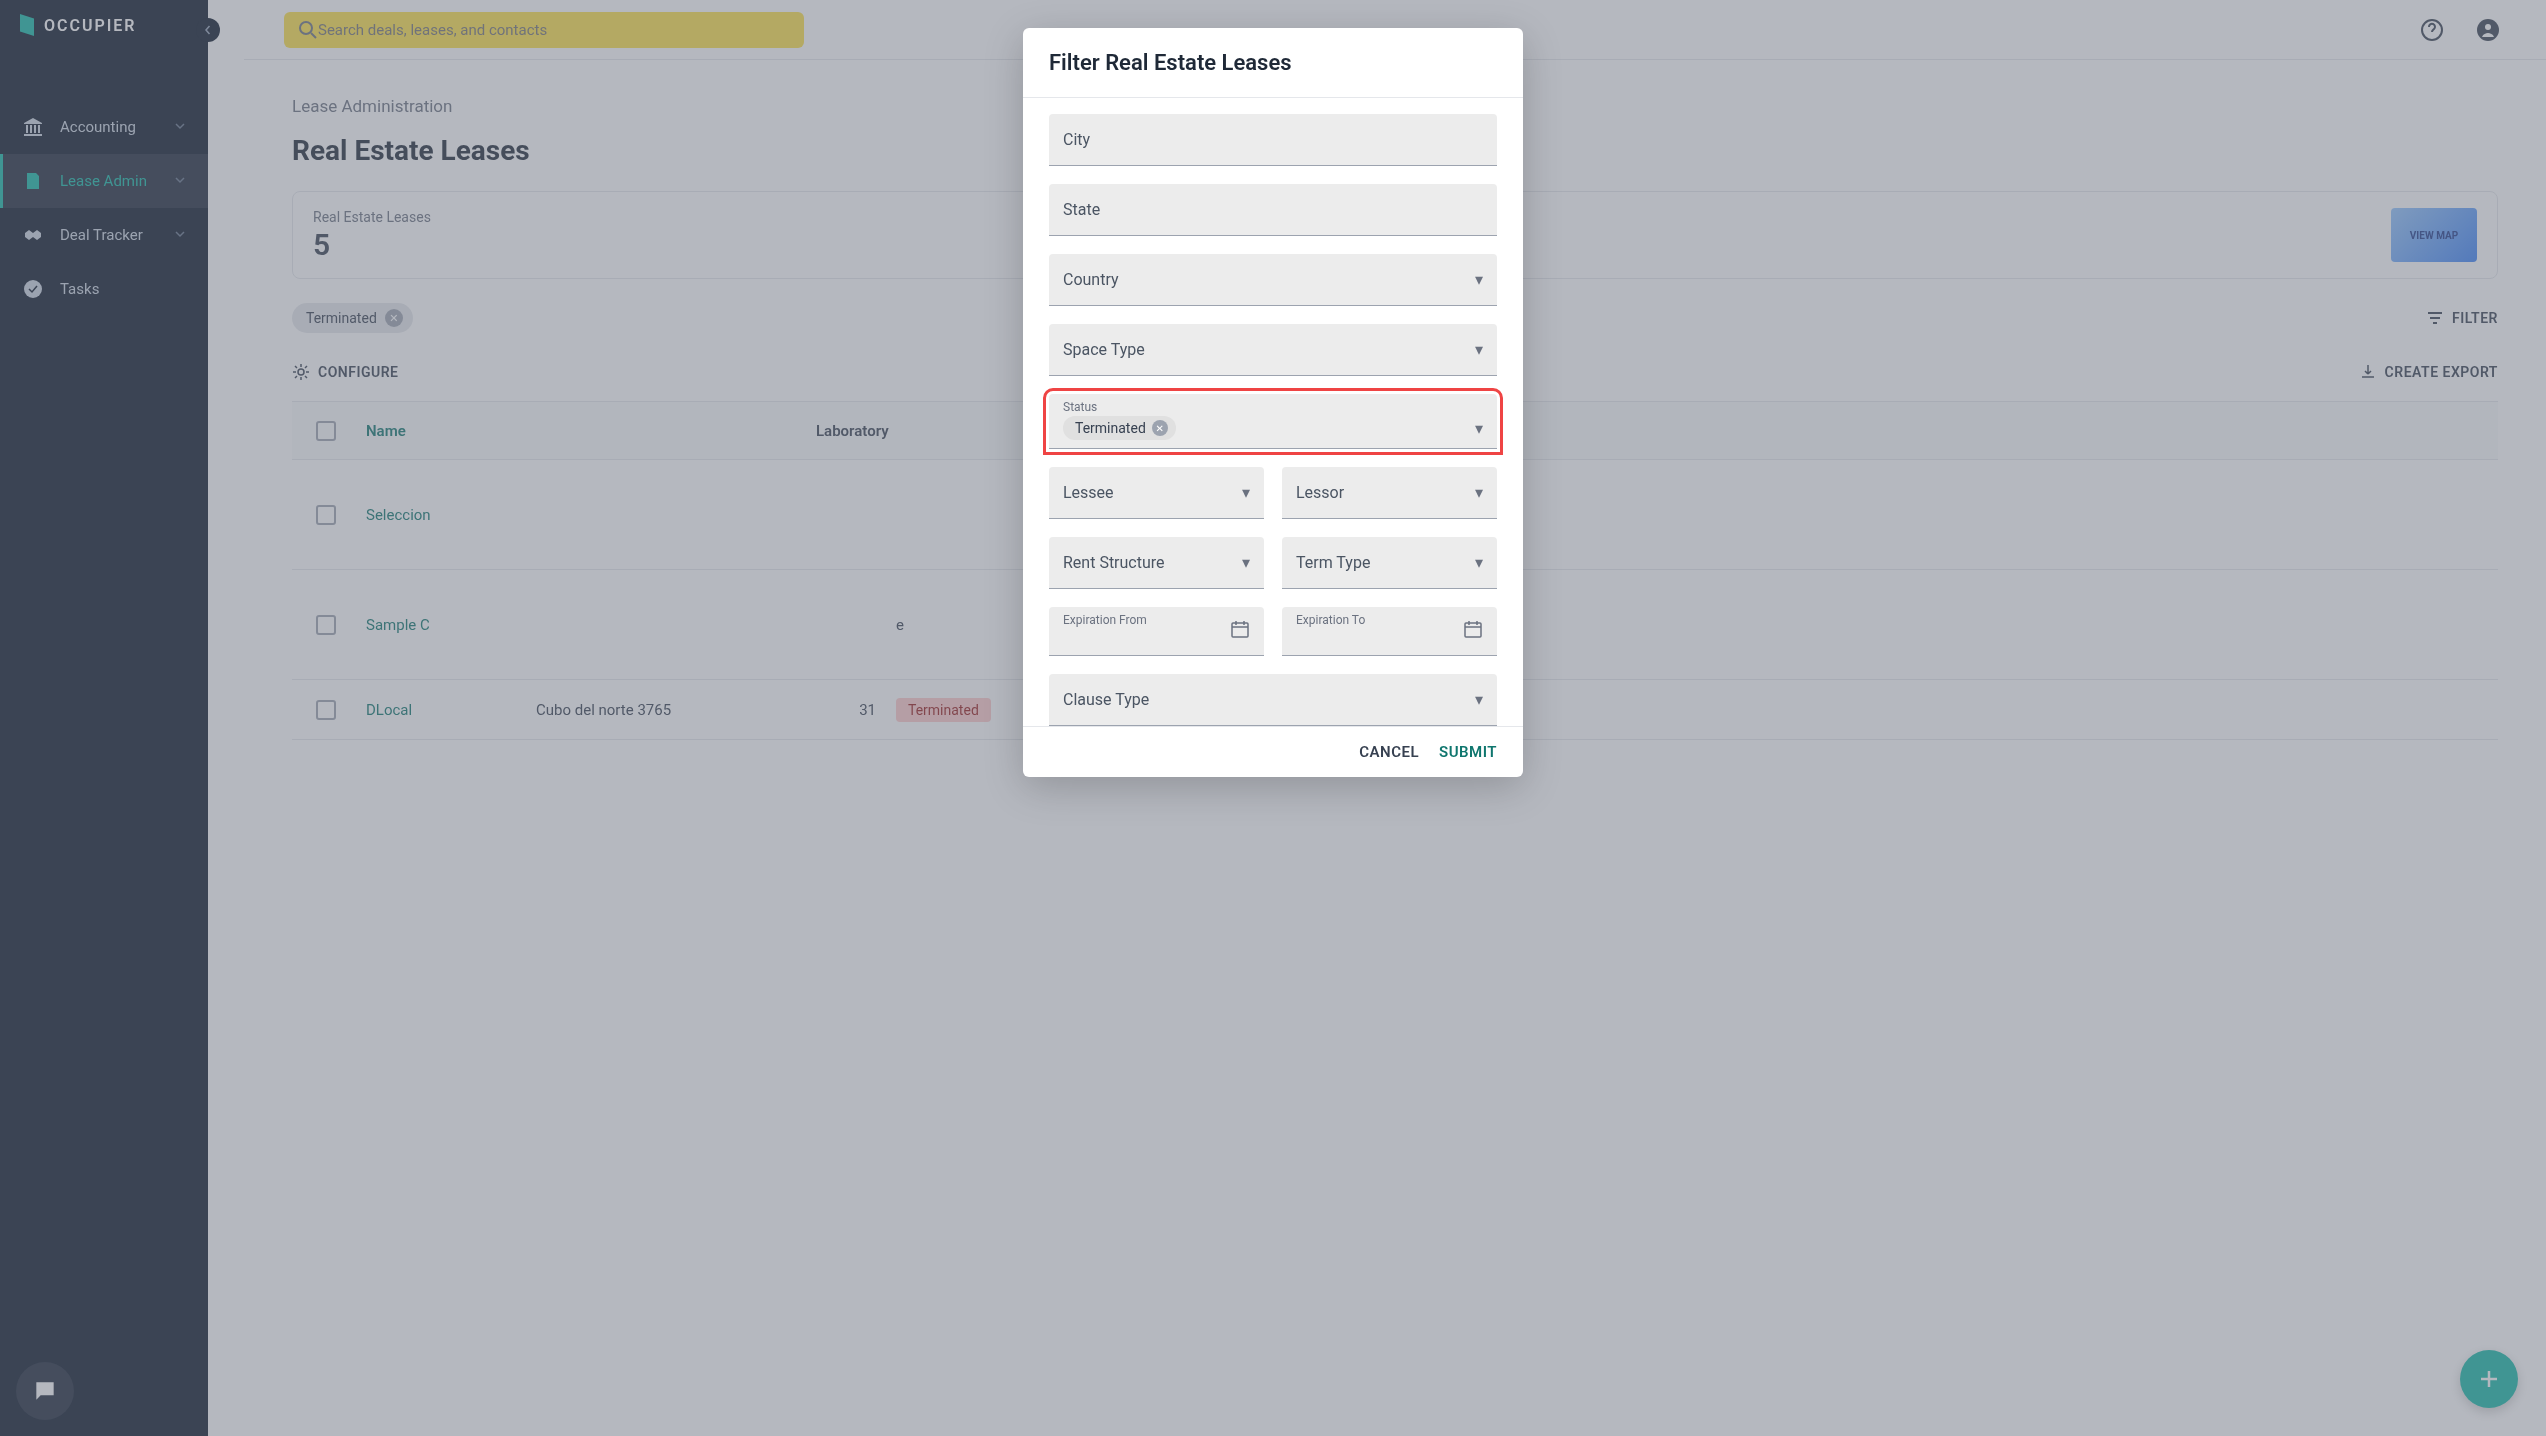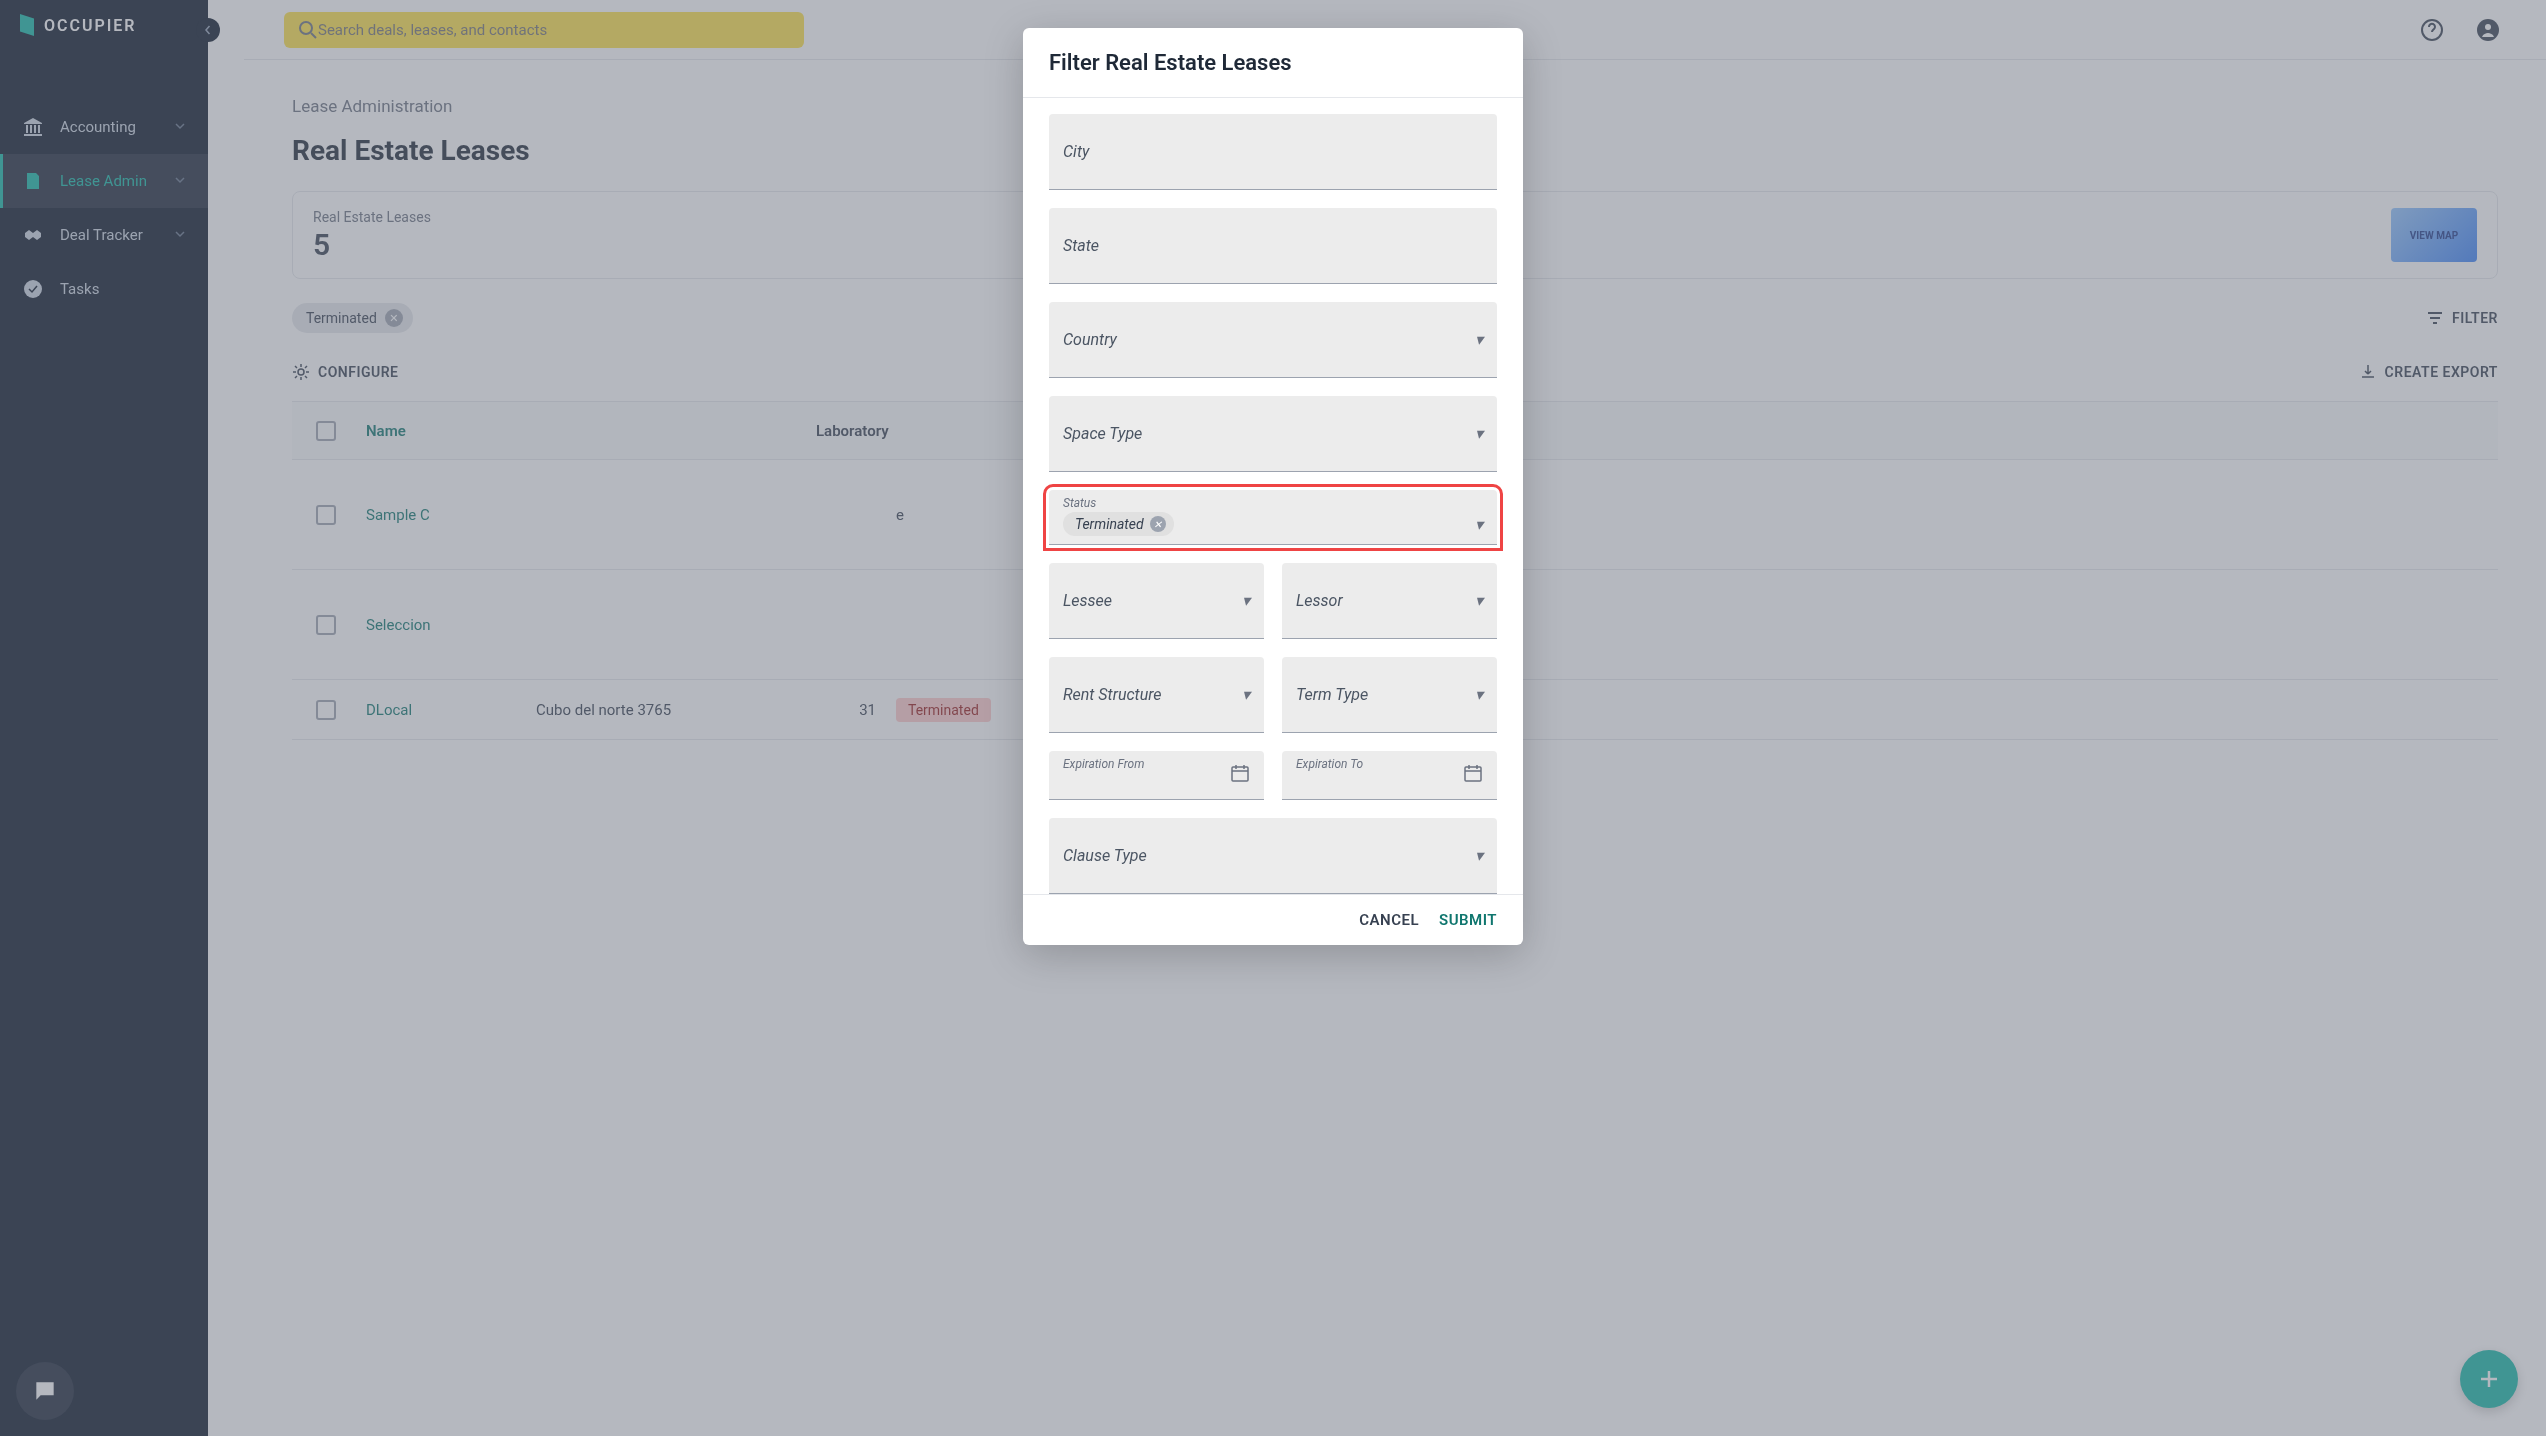--- a/index.html
+++ b/index.html
@@ -68,21 +68,21 @@
 
 .overlay { position: fixed; inset: 0; background: rgba(107,114,128,0.5); z-index: 50; display:flex;align-items:flex-start;justify-content:center; }
 .modal { background:#fff; width: 500px; margin-top: 28px; border-radius: 6px; box-shadow: 0 10px 40px rgba(0,0,0,0.2); display:flex;flex-direction:column;max-height: calc(100vh - 56px); }
 .modal-header { padding: 22px 26px; font-size: 22px; font-weight: 600; color:#1f2937; border-bottom: 1px solid #e5e7eb; }
 .modal-body { padding: 16px 26px 0; overflow-y: auto; flex: 1; }
 .modal-footer { padding: 16px 26px; display:flex;justify-content:flex-end;gap:20px; border-top: 1px solid #e5e7eb; }
 .modal-footer button { border:none;background:none;font-size:15px;font-weight:600;cursor:pointer;letter-spacing:0.5px; }
 .btn-cancel { color:#374151; }
 .btn-submit { color:#0f766e; }
 
-.field { background:#ececec; border-bottom: 1px solid #9ca3af; border-radius: 4px 4px 0 0; padding: 28px 14px; margin-bottom: 18px; position: relative; color:#4b5563; font-size: 16px; font-style: italic; }
+.field { background:#ececec; border-bottom: 1px solid #9ca3af; border-radius: 4px 4px 0 0; padding: 16px 14px; margin-bottom: 18px; position: relative; color:#4b5563; font-size: 16px; }
 .field.select { display:flex;align-items:center;justify-content:space-between; }
 .field-row { display:flex; gap:18px; }
 .field-row .field { flex:1; }
 .field.highlighted { outline: 3px solid #ef4444; outline-offset: 3px; }
 .field-mini-label { position:absolute; top:6px; left:14px; font-size:12px; color:#6b7280; }
 .field.has-chip { padding-top: 22px; padding-bottom: 8px; }
 .field-chip { background:#e0e0e0;border-radius:14px;padding:4px 8px 4px 12px;display:inline-flex;align-items:center;gap:6px;font-size:14px;color:#374151; }
 .field-chip-x { width:16px;height:16px;background:#9ca3af;border-radius:50%;display:flex;align-items:center;justify-content:center;color:#fff;font-size:10px;cursor:pointer; }
 .date-icon { position:absolute; right:14px; top:50%; transform:translateY(-50%); color:#6b7280; }
 .caret { color:#6b7280; }
@@ -236,47 +236,47 @@
       <div class="tcell c-exp">Laboratory</div>
       <div class="tcell c-status"></div>
       <div class="tcell c-type">Space Type</div>
       <div class="tcell c-area">Area</div>
       <div class="tcell c-rent">Monthly</div>
     </div>
     <div class="trow">
       <div class="tcell c-check">
           <div class="checkbox"></div>
         </div>
+      <div class="tcell c-name">Seleccion</div>
+      <div class="tcell c-addr"></div>
+      <div class="tcell c-exp"></div>
+      <div class="tcell c-status"></div>
+      <div class="tcell c-type">Coworking</div>
+      <div class="tcell c-area">
+        <div>2,000 SF</div>
+        <div>--</div>
+      </div>
+      <div class="tcell c-rent"></div>
+    </div>
+    <div class="trow">
+      <div class="tcell c-check">
+          <div class="checkbox"></div>
+        </div>
       <div class="tcell c-name">Sample C</div>
       <div class="tcell c-addr"></div>
       <div class="tcell c-exp"></div>
       <div class="tcell c-status">e</div>
       <div class="tcell c-type">Office</div>
       <div class="tcell c-area">
         <div>5,000 SF</div>
         <div>300 capacity</div>
         <div>122 headcount</div>
       </div>
       <div class="tcell c-rent"></div>
     </div>
-    <div class="trow">
-      <div class="tcell c-check">
-          <div class="checkbox"></div>
-        </div>
-      <div class="tcell c-name">Seleccion</div>
-      <div class="tcell c-addr"></div>
-      <div class="tcell c-exp"></div>
-      <div class="tcell c-status"></div>
-      <div class="tcell c-type">Coworking</div>
-      <div class="tcell c-area">
-        <div>2,000 SF</div>
-        <div>--</div>
-      </div>
-      <div class="tcell c-rent"></div>
-    </div>
     <div class="trow" style="min-height:60px">
       <div class="tcell c-check">
           <div class="checkbox"></div>
         </div>
       <div class="tcell c-name">DLocal</div>
       <div class="tcell c-addr">Cubo del norte 3765</div>
       <div class="tcell c-exp">31</div>
       <div class="tcell c-status"><span class="status-pill">Terminated</span></div>
       <div class="tcell c-type">Laboratory</div>
       <div class="tcell c-area">

